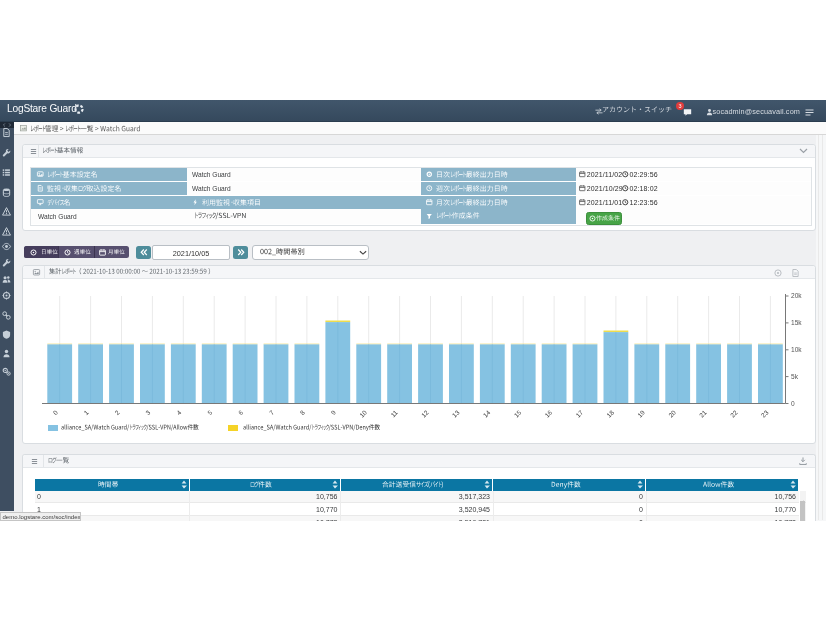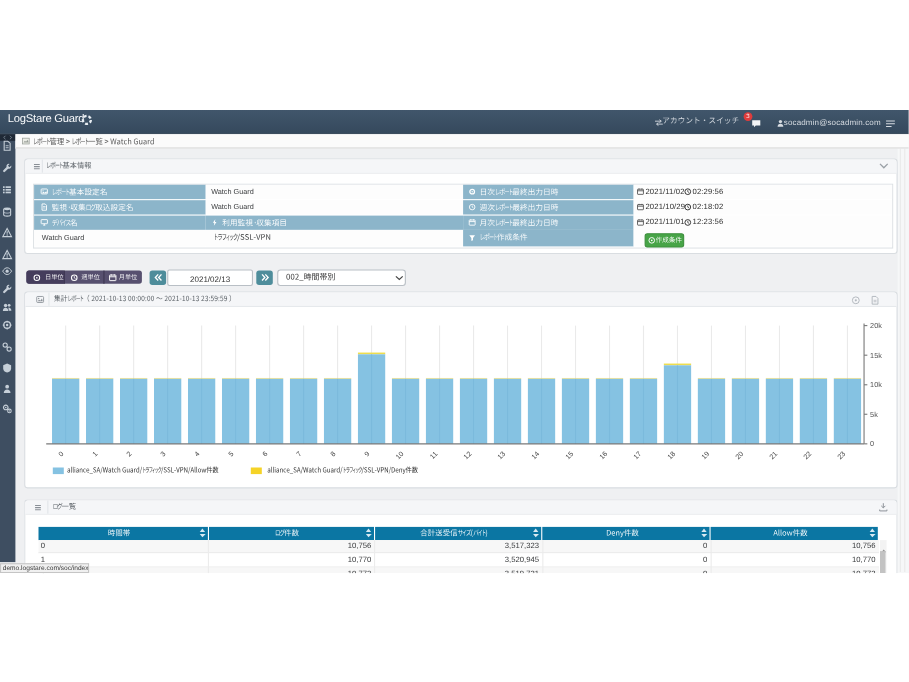--- a/index.html
+++ b/index.html
@@ -156,21 +156,21 @@
     </g>
   </svg>
 <svg class="abs" style="left:682.9px;top:107.8px" width="9" height="9" viewBox="0 0 11 10">
     <path d="M1 1h9v6H5L3 9V7H1z" fill="#f2f4f6"></path>
   </svg>
 <div class="abs" style="left:676px;top:102px;width:8px;height:8px;background:#e03c3c;border-radius:50%;color:#fff;font-size:5.5px;text-align:center;line-height:8px">3</div>
 <svg class="abs" style="left:705.5px;top:108px" width="7" height="8" viewBox="0 0 8 8">
     <circle cx="4" cy="2.3" r="1.7" fill="#d7dce2"></circle>
     <path d="M1 7.6c0-1.9 1.3-3 3-3s3 1.1 3 3z" fill="#d7dce2"></path>
   </svg>
-<div class="abs" style="left:712.5px;top:107.3px;font-size:7.3px;color:#d7dce2;letter-spacing:0.12px">socadmin@socadmin.com</div>
+<div class="abs" style="left:712.5px;top:107.3px;font-size:7.3px;color:#d7dce2;letter-spacing:0.12px">socadmin@secuavail.com</div>
 <svg class="abs" style="left:805px;top:108.5px" width="9" height="7" viewBox="0 0 9 7">
     <path d="M0.5 1h8M0.5 3.5h8M0.5 6h5" stroke="#d7dce2" stroke-width="1"></path>
   </svg>
 
 <div class="abs" style="left:0;top:121.5px;width:13.5px;height:389.5px;background:#3e4e61"></div>
 <div class="abs" style="left:0;top:121.5px;width:13.5px;height:6.5px;background:#1f2936"></div>
 <svg class="abs" style="left:2px;top:123px" width="10" height="4" viewBox="0 0 10 4">
     <path d="M3 0.4 1.4 2 3 3.6M7 0.4 8.6 2 7 3.6" stroke="#7b8794" stroke-width="0.8" fill="none"></path>
   </svg>
 <svg class="abs" style="left:2.2px;top:127.9px" width="9" height="9" viewBox="0 0 10 10">
@@ -652,21 +652,21 @@
       <use href="#g35" x="0"></use>
       <use href="#g104" x="1000"></use>
       <use href="#g105" x="2000"></use>
     </g>
   </svg>
 <div class="abs" style="left:136px;top:246px;width:15.3px;height:12.6px;background:#4e8d9b;border-radius:2.5px"></div>
 <svg class="abs" style="left:139.8px;top:249.2px" width="8" height="6.5" viewBox="0 0 8 7">
     <path d="M3.8 0.5 1 3.5l2.8 3M7 0.5 4.2 3.5l2.8 3" stroke="#fff" stroke-width="1.3" fill="none"></path>
   </svg>
 <div class="abs" style="left:152px;top:244.7px;width:78px;height:15.7px;background:#fff;border:1px solid #b9bfc5;border-radius:2px"></div>
-<div class="abs" style="left:152px;top:248.6px;width:78px;text-align:center;font-size:7.3px;color:#333">2021/02/13</div>
+<div class="abs" style="left:152px;top:248.6px;width:78px;text-align:center;font-size:7.3px;color:#333">2021/10/05</div>
 <div class="abs" style="left:233px;top:246px;width:15.3px;height:12.6px;background:#4e8d9b;border-radius:2.5px"></div>
 <svg class="abs" style="left:237.2px;top:249.2px" width="8" height="6.5" viewBox="0 0 8 7">
     <path d="M1 0.5 3.8 3.5 1 6.5M4.2 0.5 7 3.5 4.2 6.5" stroke="#fff" stroke-width="1.3" fill="none"></path>
   </svg>
 <div class="abs" style="left:252px;top:244.7px;width:117px;height:15.7px;background:#fff;border:1px solid #b9bfc5;border-radius:3px"></div>
 <svg class="abs" style="left:260.0px;top:248.2px;overflow:visible" width="2" height="2">
     <g transform="translate(0,6.19) scale(0.007200,-0.007200)" fill="#333333">
       <use href="#g96" x="0"></use>
       <use href="#g96" x="555"></use>
       <use href="#g95" x="1110"></use>

